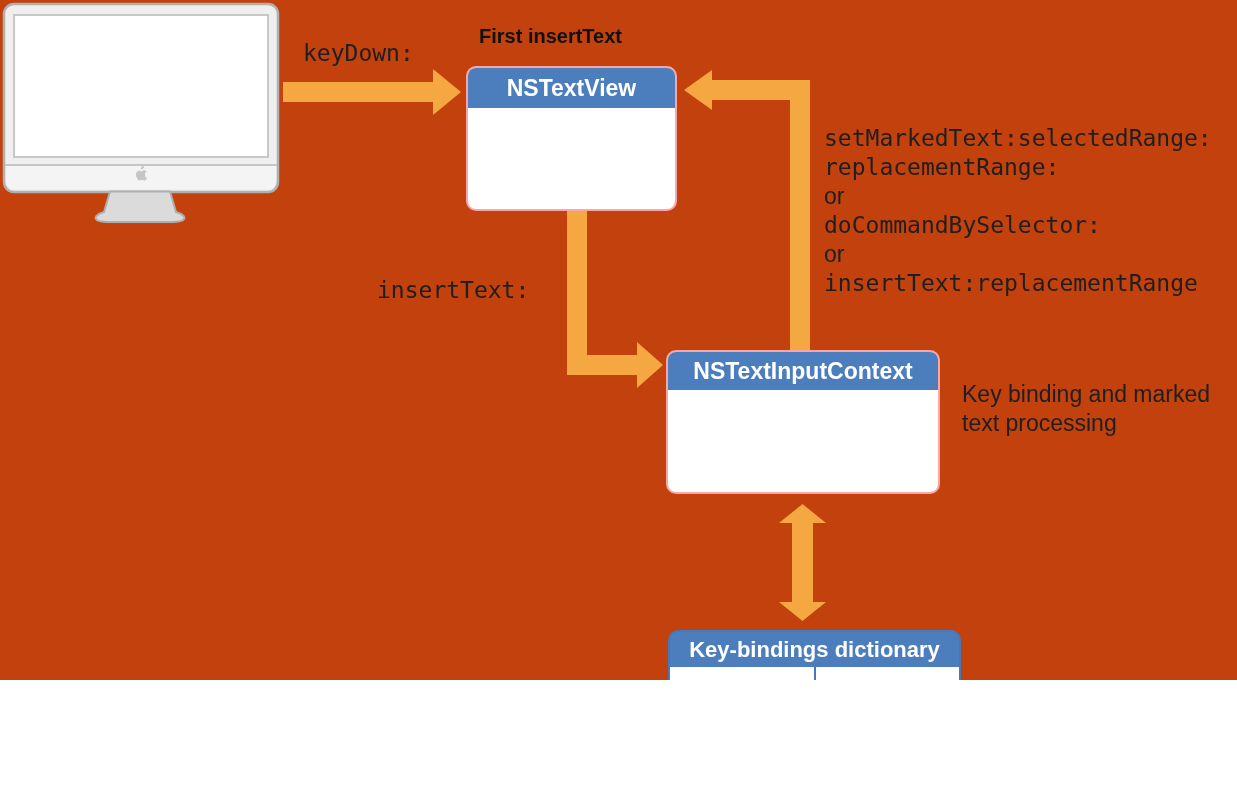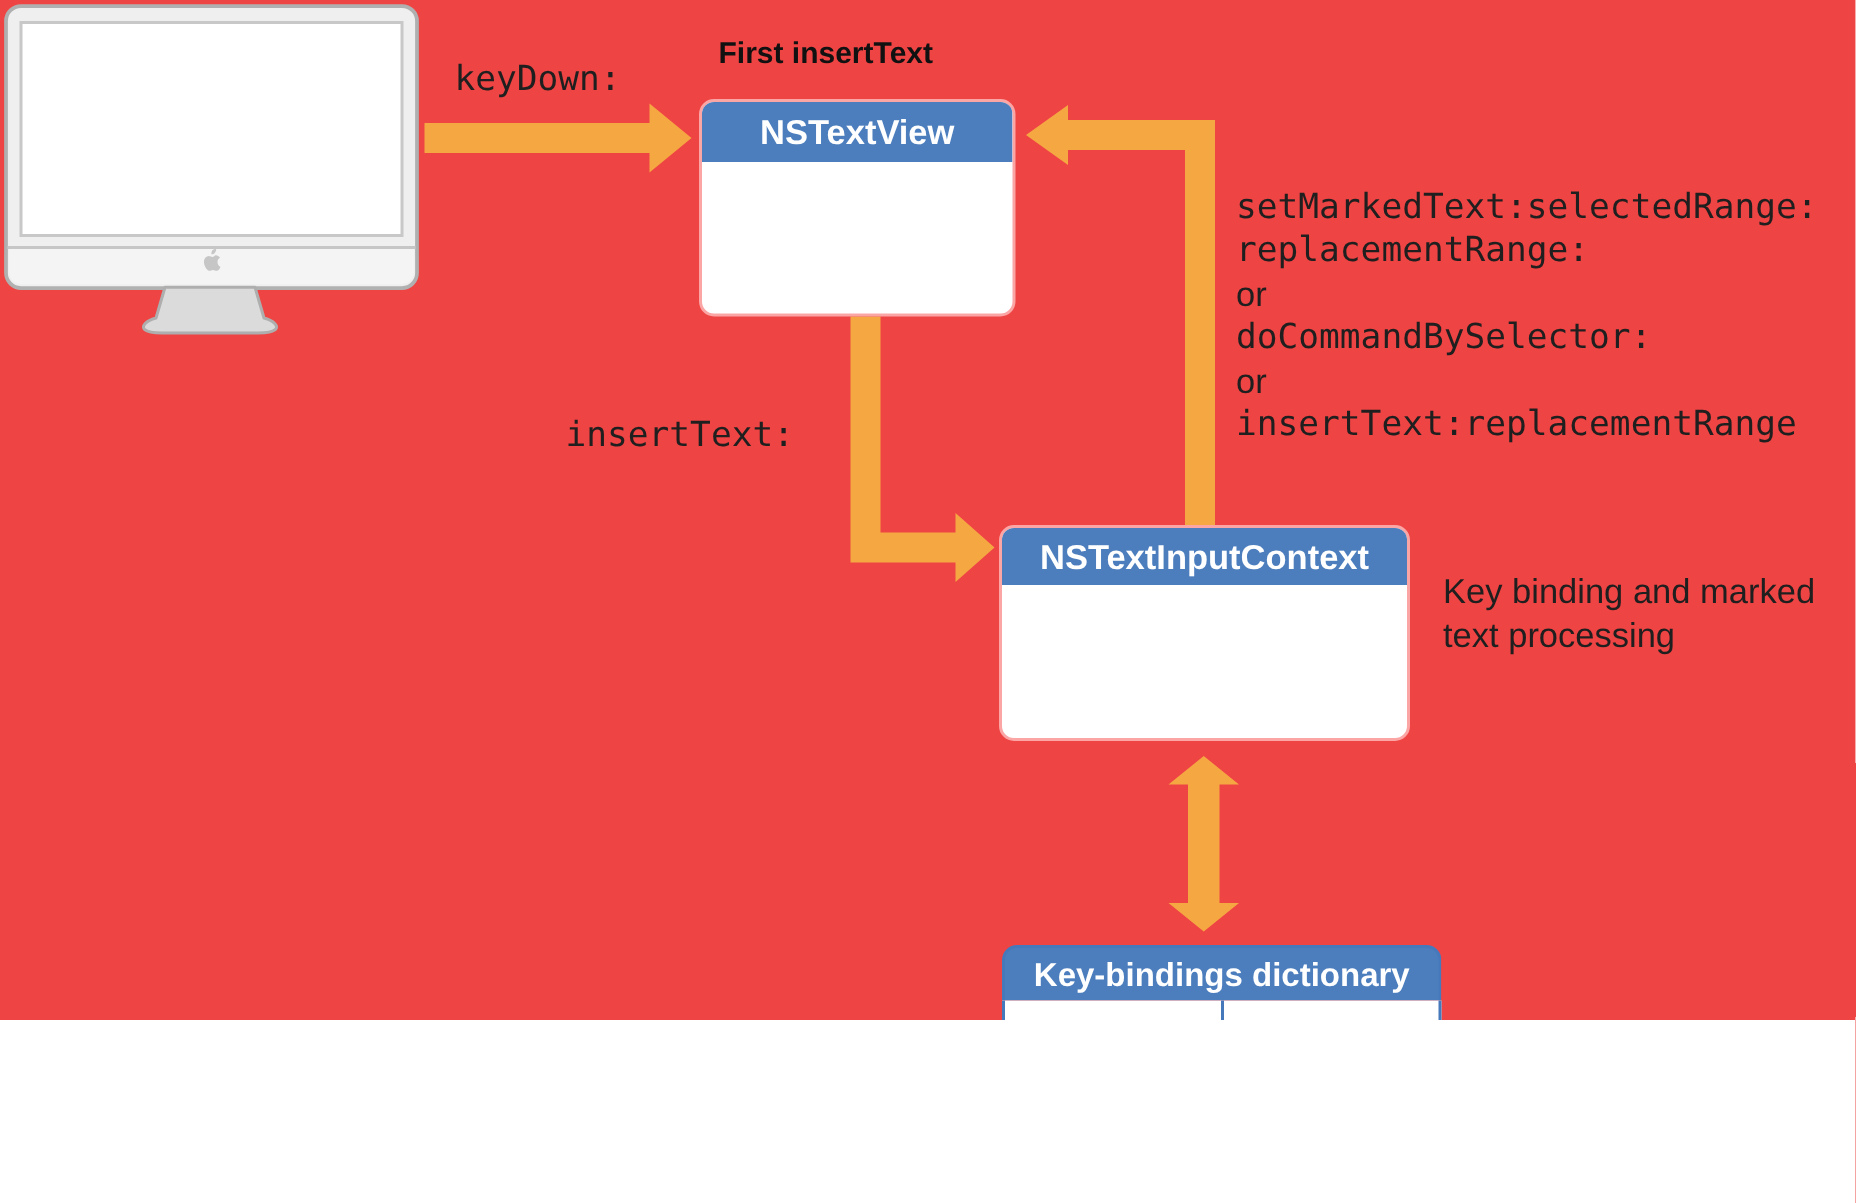--- a/index.html
+++ b/index.html
@@ -1,17 +1,17 @@
 <!DOCTYPE html>
 <html><head>
 <meta charset="utf-8">
 <style>
   html,body{margin:0;padding:0;background:#fff;}
   .canvas{
-    position:relative;width:1237px;height:680px;background:#ef4444;
+    position:relative;width:1237px;height:680px;background:#c2410c;
     font-family:"Liberation Sans",sans-serif;color:#1a1a1a;overflow:hidden;
   }
   .layer{position:absolute;left:0;top:0;z-index:1;}
   .lbl{position:absolute;z-index:3;white-space:pre;}
   .mono{font-family:"DejaVu Sans Mono","Liberation Mono",monospace;font-size:23px;color:#1f1f1f;}
   .sans{font-size:23px;color:#1f1f1f;}
   .caption-bold{font-size:20px;font-weight:bold;color:#111;}
   
   .node{
     position:absolute;z-index:2;box-sizing:border-box;background:#ffffff;

